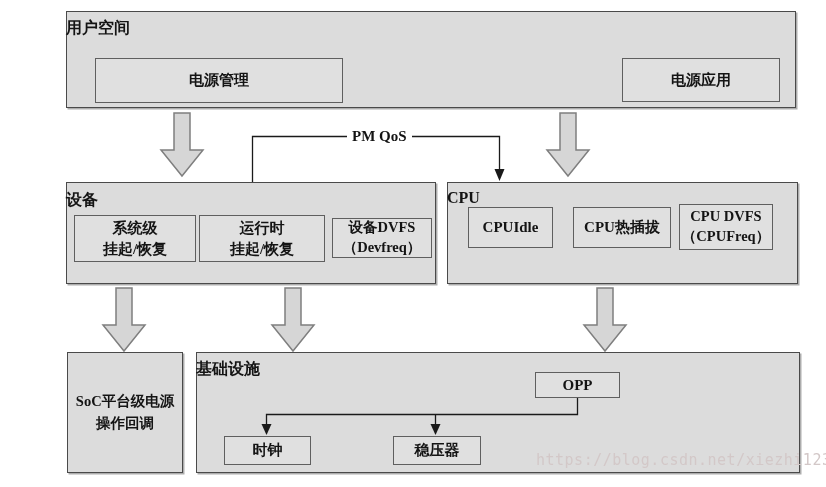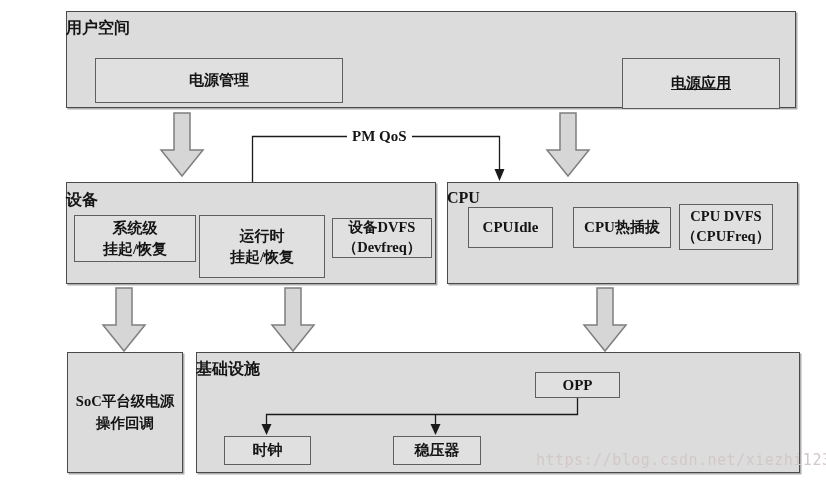--- a/index.html
+++ b/index.html
@@ -59,21 +59,21 @@
 <body>
 
 <div id="canvas">
 
   <div class="box" style="left:66px; top:11px; width:730px; height:97px;"></div>
   <div class="title" style="left:66px; top:18px; width:730px;">用户空间</div>
 
   <div class="inner" style="left:95px; top:58px; width:248px; height:45px;">
     <span>电源管理</span>
   </div>
-  <div class="inner" style="left:622px; top:58px; width:158px; height:51px;text-decoration:underline;">
+  <div class="inner" style="left:622px; top:58px; width:158px; height:44px;">
     <span>电源应用</span>
   </div>
 
   <svg class="arrow-svg" style="left:159px; top:112px;" width="46" height="66" viewBox="0 0 46 66">
     <polygon points="15,1 15,38 2,38 23,64 44,38 31,38 31,1" fill="#d6d6d6" stroke="#7f7f7f" stroke-width="1.5"></polygon>
   </svg>
   <svg class="arrow-svg" style="left:545px; top:112px;" width="46" height="66" viewBox="0 0 46 66">
     <polygon points="15,1 15,38 2,38 23,64 44,38 31,38 31,1" fill="#d6d6d6" stroke="#7f7f7f" stroke-width="1.5"></polygon>
   </svg>
   <svg class="arrow-svg" style="left:101px; top:287px;" width="46" height="66" viewBox="0 0 46 66">
@@ -86,21 +86,21 @@
     <polygon points="15,1 15,38 2,38 23,64 44,38 31,38 31,1" fill="#d6d6d6" stroke="#7f7f7f" stroke-width="1.5"></polygon>
   </svg>
 
   <div class="box" style="left:66px; top:182px; width:370px; height:102px;"></div>
   <div class="title" style="left:66px; top:190px; width:370px;">设备</div>
 
   <div class="inner" style="left:74px; top:215px; width:122px; height:47px;">
     <span>系统级</span>
     <span>挂起/恢复</span>
   </div>
-  <div class="inner" style="left:199px; top:215px; width:126px; height:63px;">
+  <div class="inner" style="left:199px; top:215px; width:126px; height:47px;">
     <span>运行时</span>
     <span>挂起/恢复</span>
   </div>
   <div class="inner" style="left:332px; top:218px; width:100px; height:40px; font-size:14.5px;">
     <span>设备DVFS</span>
     <span>（Devfreq）</span>
   </div>
 
   <div class="box" style="left:447px; top:182px; width:351px; height:102px;"></div>
   <div class="title" style="left:447px; top:188px; width:351px;">CPU</div>

